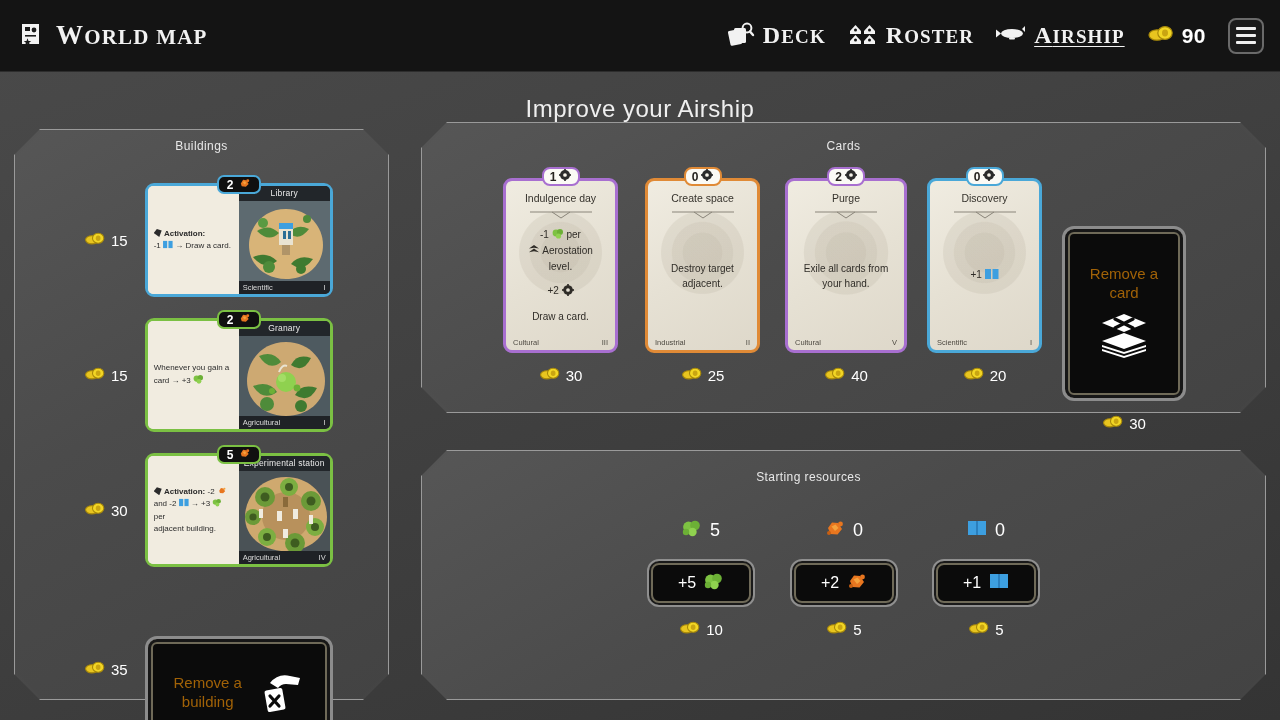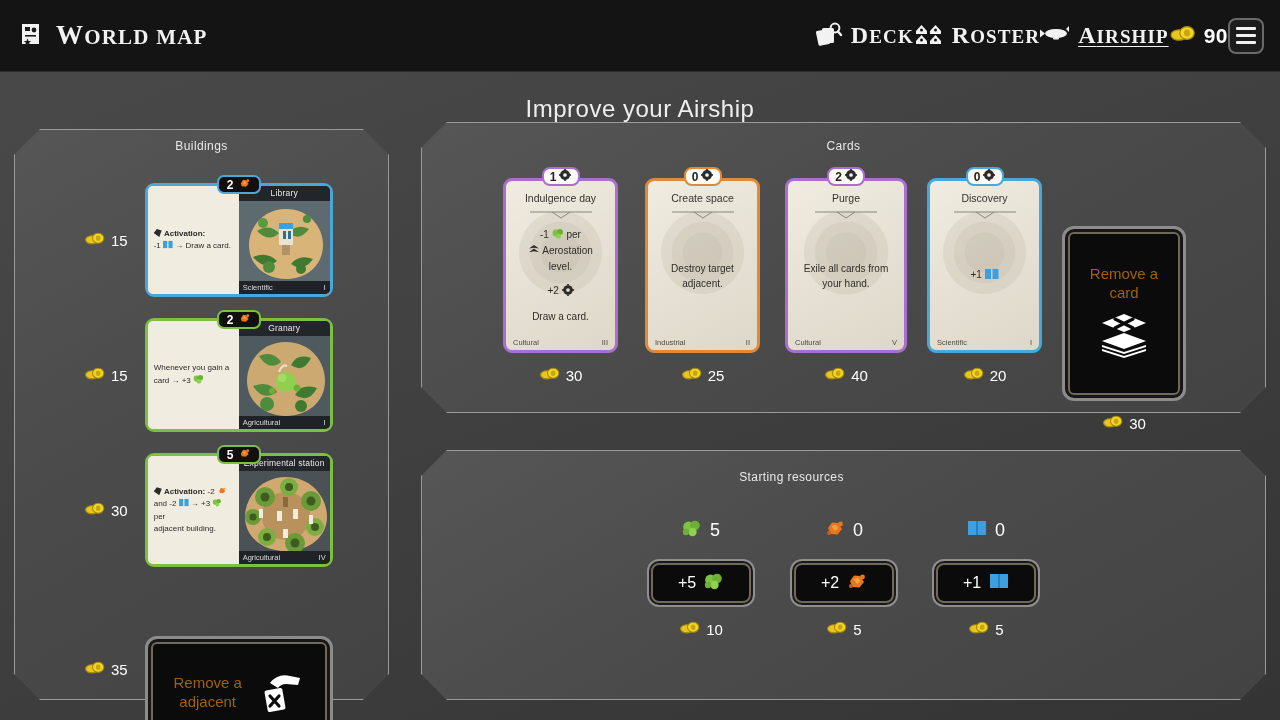--- a/index.html
+++ b/index.html
@@ -21,21 +21,21 @@
     display: flex; align-items: center;
   }
   .wm { display: flex; align-items: center; gap: 12px; margin-left: 18px; }
   .wm-label {
     color: #f2f2f2; font-size: 21px; letter-spacing: 1.2px;
     font-family: "Liberation Serif", serif; font-weight: bold;
     text-transform: uppercase;
   }
   .wm-label::first-letter { font-size: 27px; }
 
-  .topnav { margin-left: auto; display: flex; align-items: center; margin-right: 16px; }
+  .topnav { margin-left: auto; display: flex; align-items: center; gap: 22px; margin-right: 16px; }
   .navitem { display: flex; align-items: center; gap: 8px; cursor: pointer; }
   .navitem .lbl {
     color: #f2f2f2; font-size: 19px; letter-spacing: 1.1px;
     font-family: "Liberation Serif", serif; font-weight: bold; text-transform: uppercase;
   }
   .navitem .lbl::first-letter { font-size: 24px; }
   .navitem.active .lbl { text-decoration: underline; text-underline-offset: 3px; }
   .gold-nav { display: flex; align-items: center; gap: 7px; }
   .gold-nav .amt { color: #fff; font-size: 21px; font-weight: bold; letter-spacing: .5px; }
   .burger {
@@ -497,21 +497,21 @@
           <ellipse cx="10" cy="11" rx="8" ry="5.2" fill="#e8c51f" stroke="#a8890a" stroke-width="1.4"></ellipse>
           <ellipse cx="18" cy="9" rx="7.2" ry="6.4" fill="#f2d625" stroke="#a8890a" stroke-width="1.4"></ellipse>
           <ellipse cx="18" cy="9" rx="3" ry="3.4" fill="#c9a512"></ellipse>
         </svg>
       </span>
       <span class="amt">35</span>
     </div>
     <div class="blackcard" id="remove-building-card" style="margin-left:17px; flex-direction:row; gap:14px;">
       <div class="bc-text">
         <span>Remove a</span><br>
-        <span>adjacent</span>
+        <span>building</span>
       </div>
       <span class="ico">
         <svg width="48" height="48" viewBox="0 0 48 48">
           <path d="M14 16 q8 -10 20 -7 l10 2 -2 7 -12 -1 q-5 0 -8 4 z" fill="#fff"></path>
           <rect x="10" y="22" width="18" height="22" rx="2" fill="#fff" transform="rotate(-10 19 33)"></rect>
           <path d="M14 29 l9 10 M23 29 l-9 10" stroke="#0b0b0b" stroke-width="3.2" stroke-linecap="round"></path>
         </svg>
       </span>
     </div>
   </div>
@@ -765,21 +765,21 @@
             <ellipse cx="18" cy="9" rx="3" ry="3.4" fill="#c9a512"></ellipse>
           </svg>
       </span>
       <span class="amt">30</span>
     </div>
   </div>
 
   <div class="panel" id="panel-resources">
     <div class="panel-inner"></div>
   </div>
-  <div class="section-title" style="top:470px; left:421px; width:741px;">Starting resources</div>
+  <div class="section-title" style="top:470px; left:438px; width:741px;">Starting resources</div>
 
   <div class="res-col" style="left:647px; top:519px; width:108px;">
     <div class="res-have">
       <span class="ico">
         <svg width="20" height="18" viewBox="0 0 20 18">
             <circle cx="6.5" cy="8" r="5.4" fill="#7dc242"></circle>
             <circle cx="13" cy="6.5" r="4.8" fill="#6cb036"></circle>
             <circle cx="10.5" cy="13" r="4.2" fill="#8fd14f"></circle>
             <circle cx="4" cy="13" r="3.2" fill="#6cb036"></circle>
           </svg>

